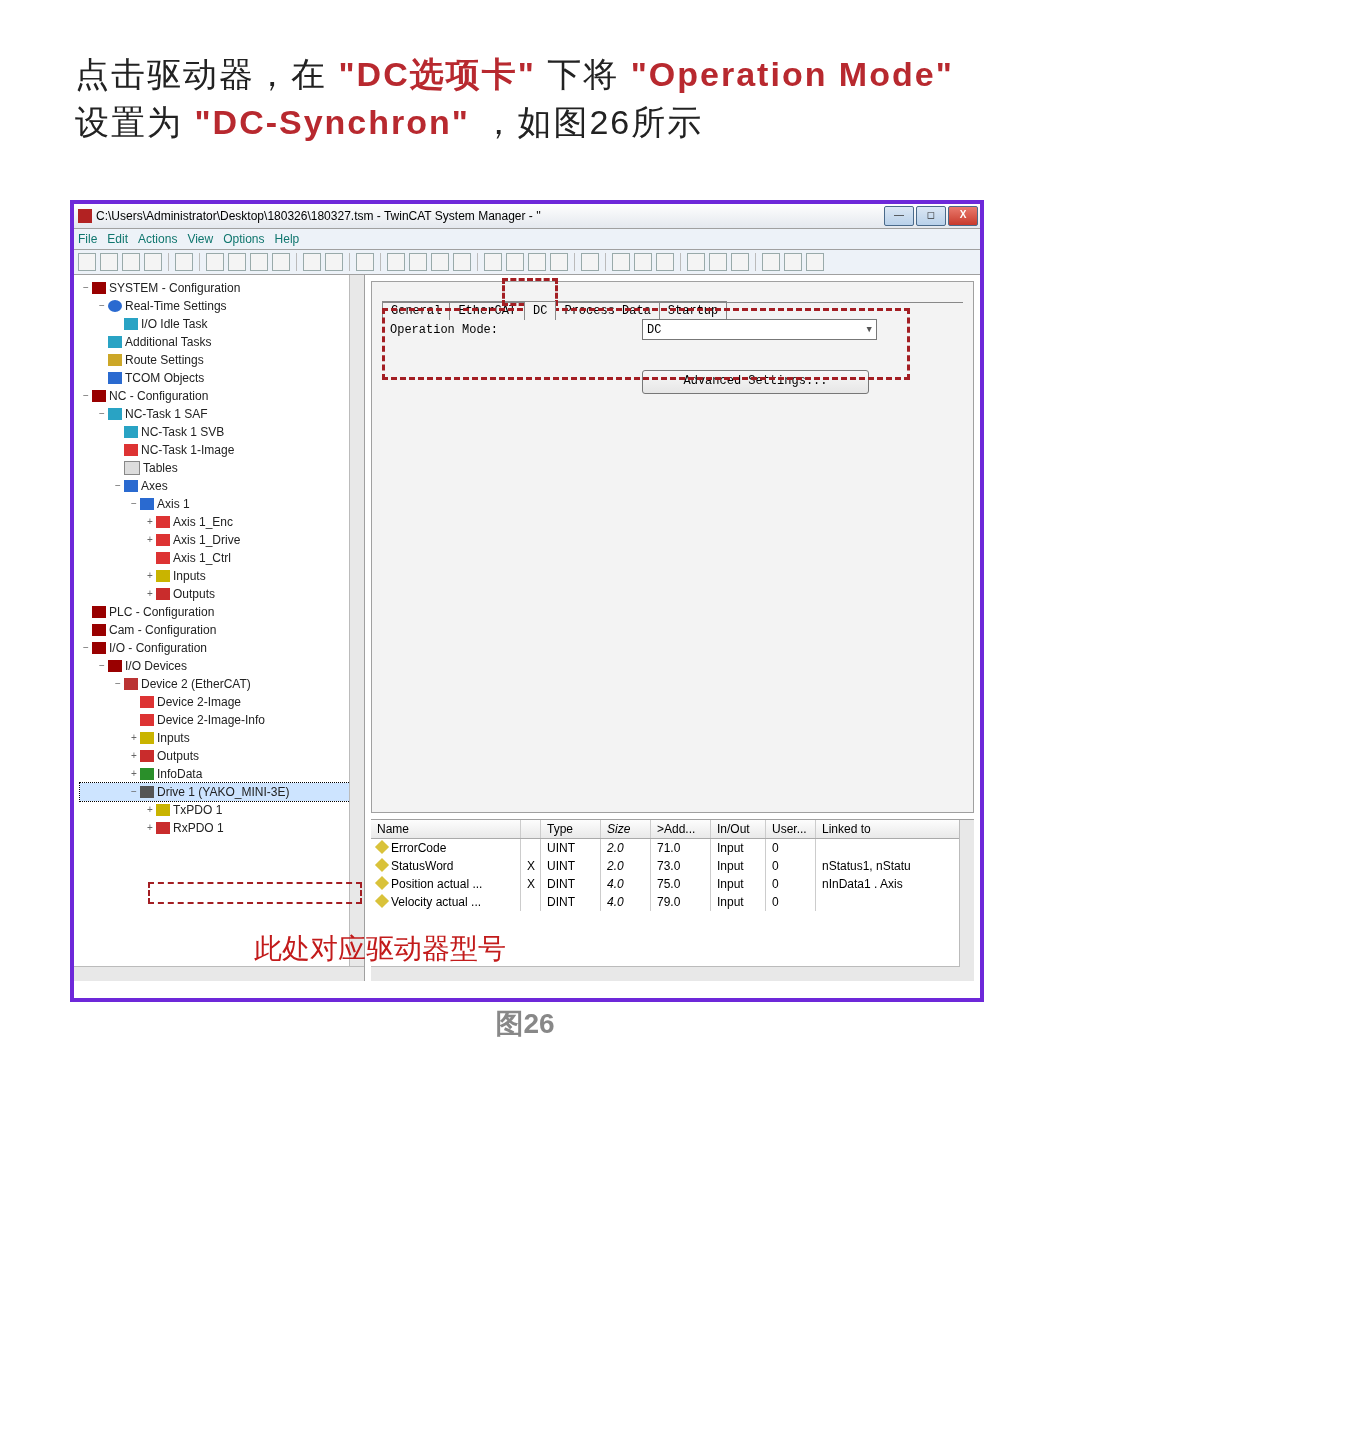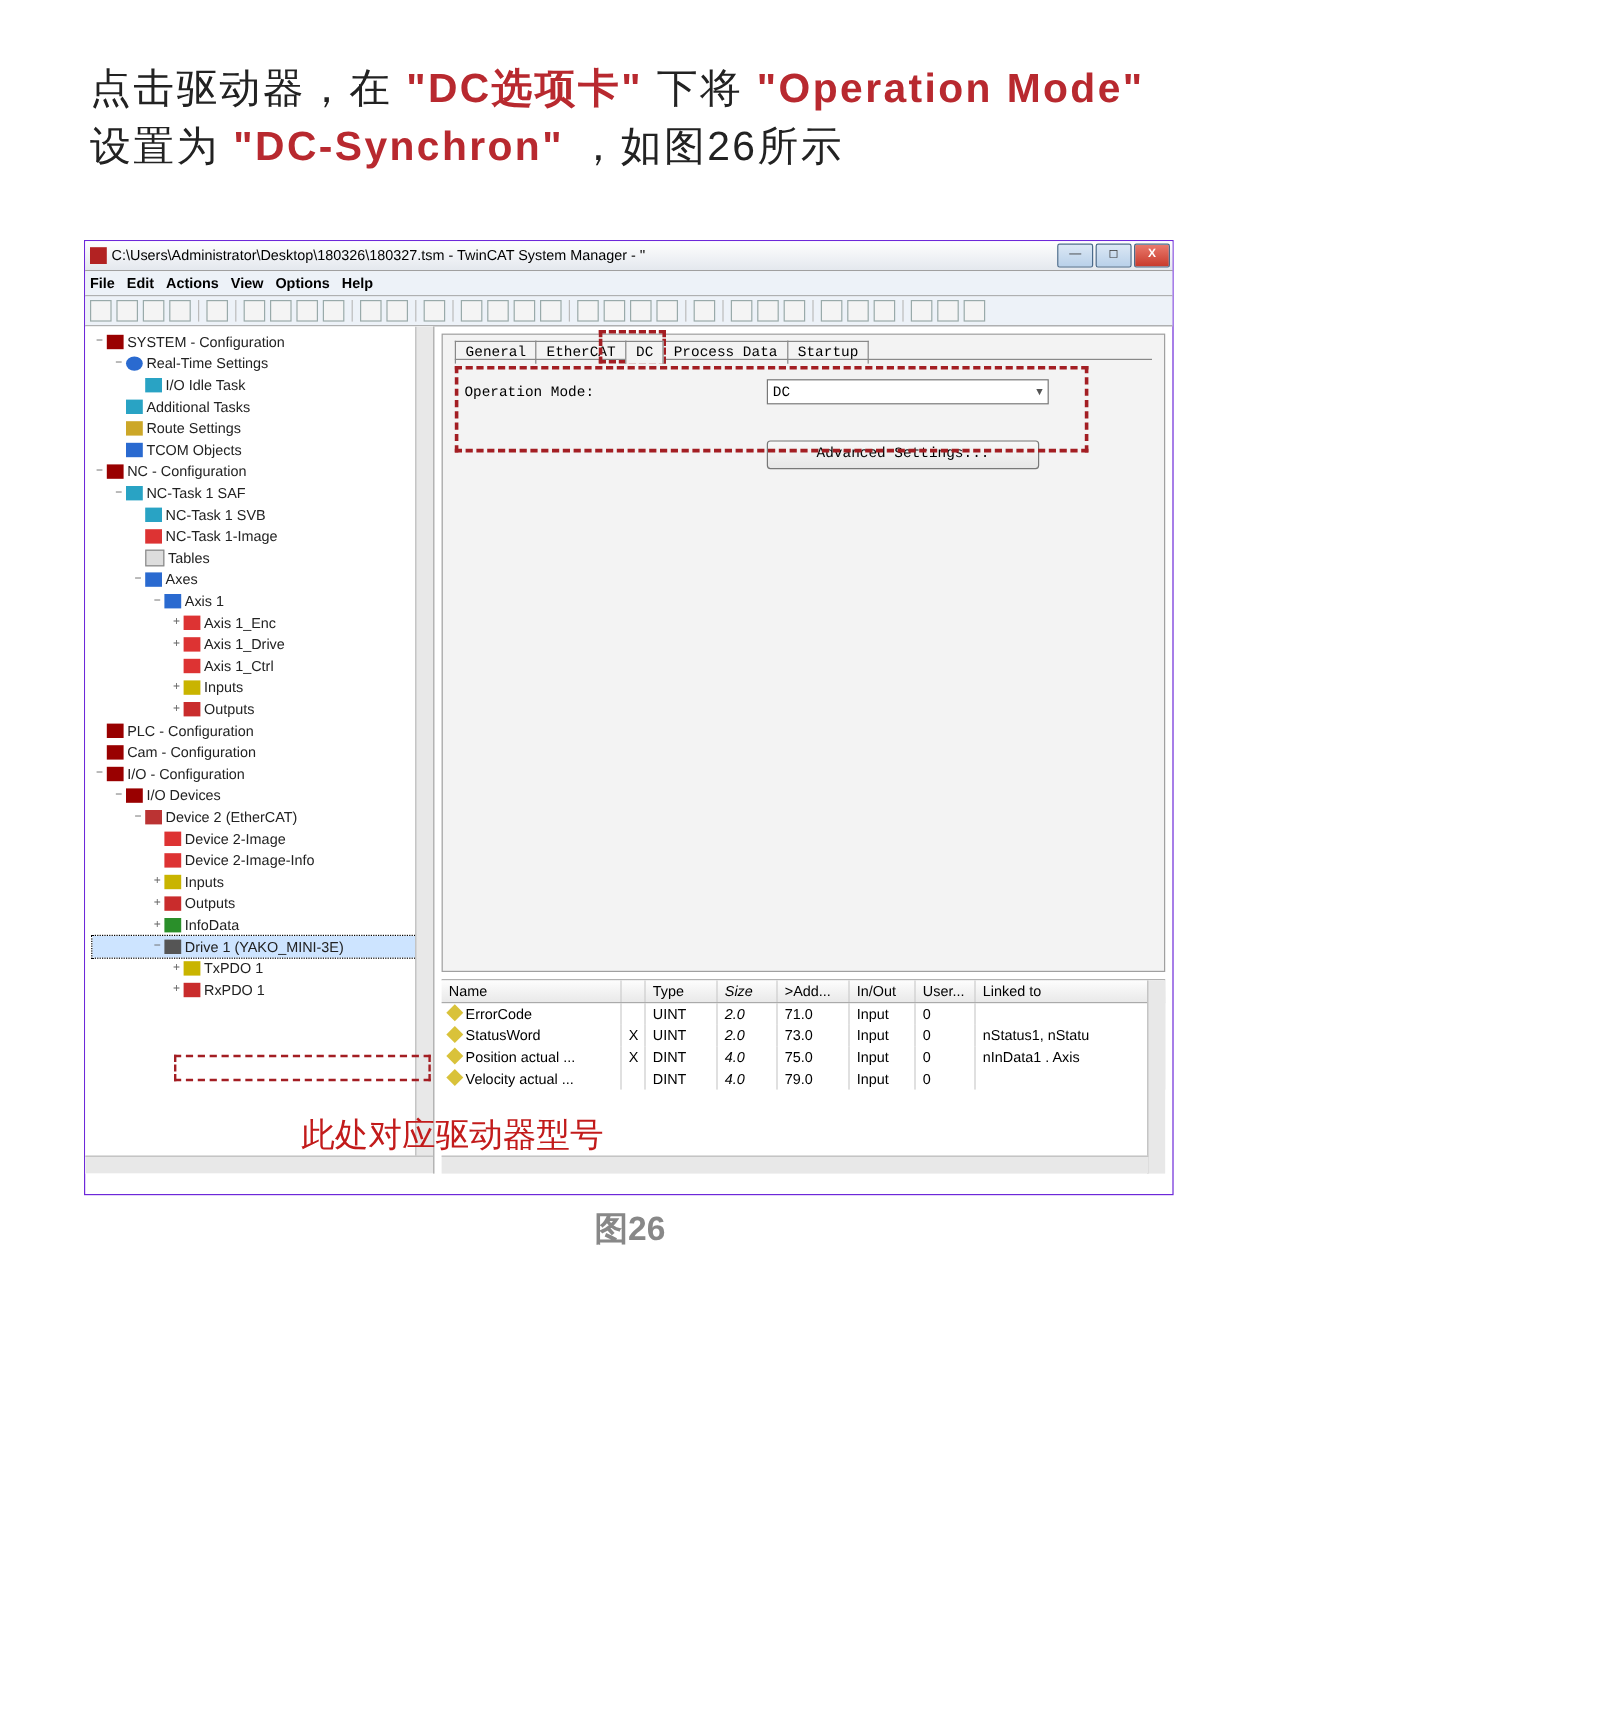--- a/index.html
+++ b/index.html
@@ -25,21 +25,21 @@
   .caption .hl{color:#b8292f;font-weight:bold;}
   .figlabel{
     font-size:28px;font-weight:bold;color:#888;
     text-align:center;
   }
   
   .shot{
     position:absolute;
     left:70px;top:200px;
     width:906px;height:794px;
-    border:1px solid #6d28d9;
+    border:4px solid #6d28d9;
     background:#fff;
   }
   
   .titlebar{
     height:24px;
     background:linear-gradient(#fefefe,#e4e8ee);
     border-bottom:1px solid #a0a0a0;
     display:flex;align-items:center;
     font-size:12px;
     padding-left:4px;
@@ -53,21 +53,21 @@
     width:28px;height:18px;border:1px solid #4a6a8a;margin-left:2px;
     font-size:10px;line-height:16px;text-align:center;color:#333;
     background:linear-gradient(#dbe7f4,#b9d1ea);
     border-radius:2px;
   }
   .wbtn.close{background:linear-gradient(#e97a6d,#c83a2c);color:#fff;font-weight:bold;}
   .menubar{
     height:20px;background:#edf2f8;border-bottom:1px solid #a0a0a0;
     font-size:12px;display:flex;align-items:center;padding-left:4px;gap:10px;
   }
-  .menubar span{color:#000000;cursor:default;font-weight:bold;}
+  .menubar span{color:#0f766e;cursor:default;}
   .toolbar{
     height:24px;background:#edf2f8;border-bottom:1px solid #a0a0a0;
     display:flex;align-items:center;padding:0 4px;gap:4px;
   }
   .tb{width:16px;height:16px;border:1px solid #9aa;display:inline-block;background:#f4f4f4;}
   .tsep{width:1px;height:18px;background:#bbb;margin:0 2px;}
   
   .bodyrow{display:flex;height:calc(100% - 88px);}
   .treecol{
     width:290px;border-right:1px solid #a0a0a0;background:#fff;
@@ -78,21 +78,21 @@
   .tabarea{
     border:1px solid #a0a0a0;margin:6px;padding:0;height:530px;position:relative;
     background:#f3f3f3;
   }
   .tabs{display:flex;font-size:12px;font-family:"Courier New",monospace;}
   .tab{
     border:1px solid #888;border-bottom:none;
     padding:2px 8px;background:#f3f3f3;margin-right:-1px;position:relative;top:1px;
   }
   .tab.active{background:#f3f3f3;z-index:2;}
-  .tabwrap{position:absolute;left:10px;top:4px;}
+  .tabwrap{position:absolute;left:10px;top:18px;}
   .tabbody{
     position:absolute;left:10px;right:10px;top:20px;border-top:1px solid #888;
     bottom:6px;
   }
   .op-row{
     position:absolute;left:8px;top:20px;font-size:12px;font-family:"Courier New",monospace;
   }
   .op-dd{
     position:absolute;left:260px;top:16px;width:225px;height:19px;
     border:1px solid #777;background:#fff;font-size:12px;font-family:"Courier New",monospace;

